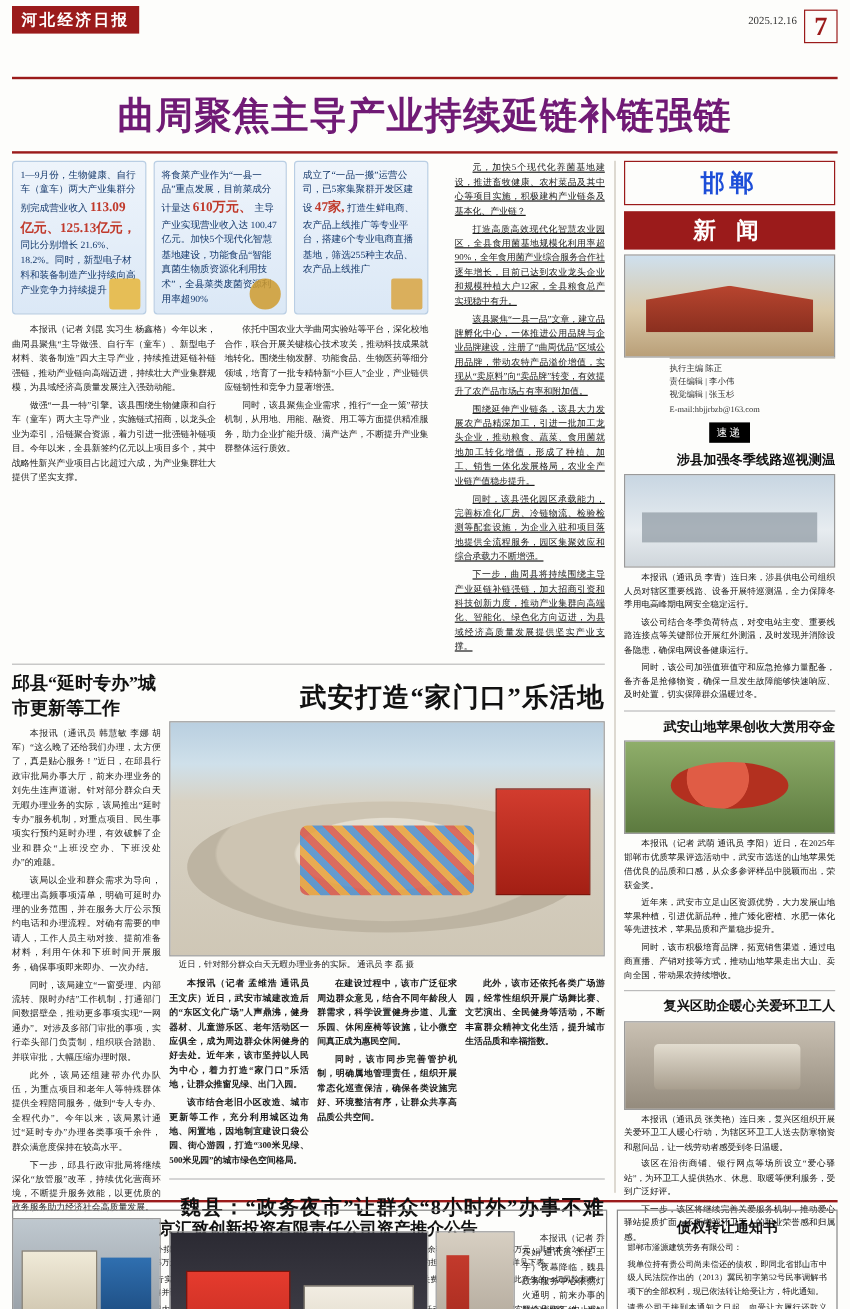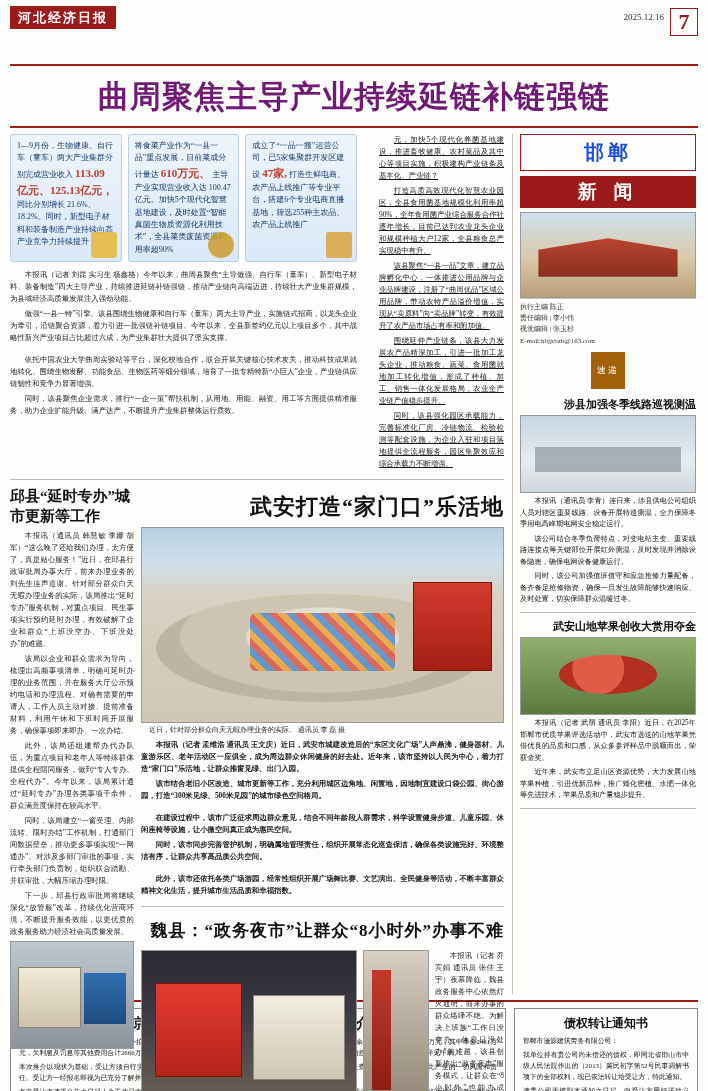--- a/index.html
+++ b/index.html
@@ -50,21 +50,21 @@
   }
   .info-card .big { color:#c0392b; font-weight:bold; font-size:11px; }
   .info-ico {
     position:absolute; right:4px; bottom:3px; width:26px; height:26px;
     background:#e8b63a; border-radius:3px; opacity:.85;
   }
   .info-ico.alt { background:#cf9b2e; border-radius:50%; }
   .info-ico.alt2 { background:#d9a441; border-radius:2px; }
 
   
-  .tri { display:flex; gap:7px;flex-direction:column; }
+  .tri { display:flex; gap:7px; }
   .tcol { flex:1; }
   .body-text {
     font-size:7.4px; line-height:1.62; text-align:justify; color:#1b1b1b;
     text-indent:2em;
   }
   .body-text p { margin:0 0 3px; }
 
   
   .sec-head {
     font-size:22px; font-weight:bold; text-align:right; padding:6px 0 5px;
@@ -141,23 +141,23 @@
 
   
   .rail-brand {
     text-align:center; border:1px solid #9b1b1b; padding:4px 2px; margin-bottom:5px;
   }
   .rail-brand .han { font-size:20px; font-weight:bold; letter-spacing:4px; color:#1d4ed8; }
   .rail-news {
     background:#9b1b1b; color:#fff; font-size:19px; font-weight:bold; letter-spacing:6px;
     text-align:center; padding:3px 0; margin-bottom:4px;
   }
-  .rail-contact { font-size:7px; line-height:1.6; color:#333; border-top:1px solid #c9c2b5; padding-top:3px; }
+  .rail-contact { font-size:7px; line-height:1.6; color:#333; border-top:1px solid #c9c2b5; padding-top:3px;margin-left:38px; }
   .rail-tag {
-    background:#a16207; color:#fff; font-size:9px; padding:12px 6px; display:inline-block; margin:5px 0 4px;
+    background:#000000; color:#fff; font-size:9px; padding:2px 6px; display:inline-block; margin:5px 0 4px;
     letter-spacing:2px;
   }
   .rail-title { font-size:11px; font-weight:bold; text-align:right; line-height:1.4; margin:4px 0 3px; }
   .rail-text { font-size:7.2px; line-height:1.6; text-align:justify; text-indent:2em; }
   .rail-text p { margin:0 0 3px; }
 
   
   .bottom { display:flex; gap:8px; margin-top:6px; border-top:2px solid #9b1b1b; padding-top:6px; }
   .notice-main { flex:1; border:1px solid #888; padding:6px 8px; }
   .notice-side { width:184px; border:1px solid #888; padding:6px 8px; }
@@ -196,21 +196,21 @@
           <div class="info-strip">
             <div class="info-card">
               <span>1—9月份，生物健康、自行车（童车）两大产业集群分别完成营业收入</span>
               <span class="big">113.09亿元、125.13亿元，</span>
               <span>同比分别增长 21.6%、18.2%。同时，新型电子材料和装备制造产业持续向高产业竞争力持续提升</span>
               <div class="info-ico"></div>
             </div>
             <div class="info-card">
               <span>将食菜产业作为“一县一品”重点发展，目前菜成分计量达</span>
               <span class="big">610万元、</span>
-              <span>主导产业实现营业收入达 100.47亿元。加快5个现代化智慧基地建设，及时处置“智能真菌生物质资源化利用技术”，全县菜类废菌资源利用率超90%</span>
+              <span>主导产业实现营业收入达 100.47亿元。加快5个现代化智慧基地建设，功能食品“智能真菌生物质资源化利用技术”，全县菜类废菌资源利用率超90%</span>
               <div class="info-ico alt"></div>
             </div>
             <div class="info-card">
               <span>成立了“一品一搬”运营公司，已5家集聚群开发区建设</span>
               <span class="big">47家,</span>
               <span>打造生鲜电商、农产品上线推广等专业平台，搭建6个专业电商直播基地，筛选255种主农品、农产品上线推广</span>
               <div class="info-ico alt2"></div>
             </div>
           </div>
 
@@ -225,34 +225,35 @@
             </div>
           </div>
         </div>
 
         <div style="width:129px;text-decoration:underline;" class="body-text">
           <p>元，加快5个现代化养菌基地建设，推进畜牧健康、农村菜品及其中心等项目实施，积极建构产业链条及基本化、产业链？</p>
           <p>打造高质高效现代化智慧农业园区，全县食用菌基地规模化利用率超90%，全年食用菌产业综合服务合作社逐年增长，目前已达到农业龙头企业和规模种植大户12家，全县粮食总产实现稳中有升。</p>
           <p>该县聚焦“一县一品”文章，建立品牌孵化中心，一体推进公用品牌与企业品牌建设，注册了“曲周优品”区域公用品牌，带动农特产品溢价增值，实现从“卖原料”向“卖品牌”转变，有效提升了农产品市场占有率和附加值。</p>
           <p>围绕延伸产业链条，该县大力发展农产品精深加工，引进一批加工龙头企业，推动粮食、蔬菜、食用菌就地加工转化增值，形成了种植、加工、销售一体化发展格局，农业全产业链产值稳步提升。</p>
           <p>同时，该县强化园区承载能力，完善标准化厂房、冷链物流、检验检测等配套设施，为企业入驻和项目落地提供全流程服务，园区集聚效应和综合承载力不断增强。</p>
+          <p>下一步，曲周县将持续围绕主导产业延链补链强链，加大招商引资和科技创新力度，推动产业集群向高端化、智能化、绿色化方向迈进，为县域经济高质量发展提供坚实产业支撑。</p>
         </div>
       </div>
 
       <div class="hr-line"></div>
 
       <div style="display:flex; gap:7px;">
 
         <div style="width:124px;">
           <div style="font-size:15px; font-weight:bold; line-height:1.35; margin-bottom:4px;">邱县“延时专办”城市更新等工作</div>
           <div class="body-text">
             <p>本报讯（通讯员 韩慧敏 李娜 胡 军）“这么晚了还给我们办理，太方便了，真是贴心服务！”近日，在邱县行政审批局办事大厅，前来办理业务的刘先生连声道谢。针对部分群众白天无暇办理业务的实际，该局推出“延时专办”服务机制，对重点项目、民生事项实行预约延时办理，有效破解了企业和群众“上班没空办、下班没处办”的难题。</p>
             <p>该局以企业和群众需求为导向，梳理出高频事项清单，明确可延时办理的业务范围，并在服务大厅公示预约电话和办理流程。对确有需要的申请人，工作人员主动对接、提前准备材料，利用午休和下班时间开展服务，确保事项即来即办、一次办结。</p>
+            <p>同时，该局建立“一窗受理、内部流转、限时办结”工作机制，打通部门间数据壁垒，推动更多事项实现“一网通办”。对涉及多部门审批的事项，实行牵头部门负责制，组织联合踏勘、并联审批，大幅压缩办理时限。</p>
             <p>此外，该局还组建帮办代办队伍，为重点项目和老年人等特殊群体提供全程陪同服务，做到“专人专办、全程代办”。今年以来，该局累计通过“延时专办”办理各类事项千余件，群众满意度保持在较高水平。</p>
-            <p>同时，该局建立“一窗受理、内部流转、限时办结”工作机制，打通部门间数据壁垒，推动更多事项实现“一网通办”。对涉及多部门审批的事项，实行牵头部门负责制，组织联合踏勘、并联审批，大幅压缩办理时限。</p>
             <p>下一步，邱县行政审批局将继续深化“放管服”改革，持续优化营商环境，不断提升服务效能，以更优质的政务服务助力经济社会高质量发展。</p>
           </div>
           <div class="photo ph-counter"></div>
 
         </div>
 
         <div style="flex:1;">
           <div class="sec-head">武安打造“家门口”乐活地</div>
           <div class="photo ph-plaza">
             <div class="ph-banner"></div>
@@ -325,25 +326,35 @@
       </div>
 
       <div class="hr-line"></div>
 
       <div>
         <div class="rail-title">武安山地苹果创收大赏用夺金</div>
         <div class="photo ph-apple"></div>
         <div class="rail-text" style="margin-top:3px;">
           <p>本报讯（记者 武萌 通讯员 李阳）近日，在2025年邯郸市优质苹果评选活动中，武安市选送的山地苹果凭借优良的品质和口感，从众多参评样品中脱颖而出，荣获金奖。</p>
           <p>近年来，武安市立足山区资源优势，大力发展山地苹果种植，引进优新品种，推广矮化密植、水肥一体化等先进技术，苹果品质和产量稳步提升。</p>
+          <p>同时，该市积极培育品牌，拓宽销售渠道，通过电商直播、产销对接等方式，推动山地苹果走出大山、卖向全国，带动果农持续增收。</p>
         </div>
       </div>
 
       <div class="hr-line"></div>
 
+      <div>
+        <div class="rail-title">复兴区助企暖心关爱环卫工人</div>
+        <div class="photo ph-elder"></div>
+        <div class="rail-text" style="margin-top:3px;">
+          <p>本报讯（通讯员 张美艳）连日来，复兴区组织开展关爱环卫工人暖心行动，为辖区环卫工人送去防寒物资和慰问品，让一线劳动者感受到冬日温暖。</p>
+          <p>该区在沿街商铺、银行网点等场所设立“爱心驿站”，为环卫工人提供热水、休息、取暖等便利服务，受到广泛好评。</p>
+          <p>下一步，该区将继续完善关爱服务机制，推动爱心驿站提质扩面，不断增强环卫工人的职业荣誉感和归属感。</p>
+        </div>
+      </div>
 
     </div>
   </div>
 
   <div class="bottom">
     <div class="notice-main">
       <div class="notice-title">北京汇致创新投资有限责任公司资产推介公告</div>
       <div class="notice-text">
         <p>北京汇家创新投资有限责任公司现对外拟公告推介及发展有限公司的债权，截至2025年11月末，该目标权益借款余额合计人民币5127646万元，其中本金2461万元，欠利息及罚息等其他费用合计2666万元（暂计算至2025年11月末，实际金额以清偿日为准）。上述债权对应的担保方式及抵质押情况详见下表。</p>
         <p>本次推介以现状为基础，受让方须自行实地勘察并核实标的资产现状、权属、瑕疵、占有使用、欠缴税费及相关费用等情况，并承担由此产生的一切风险和责任。受让方一经报名即视为已充分了解并认可上述情况。</p>

